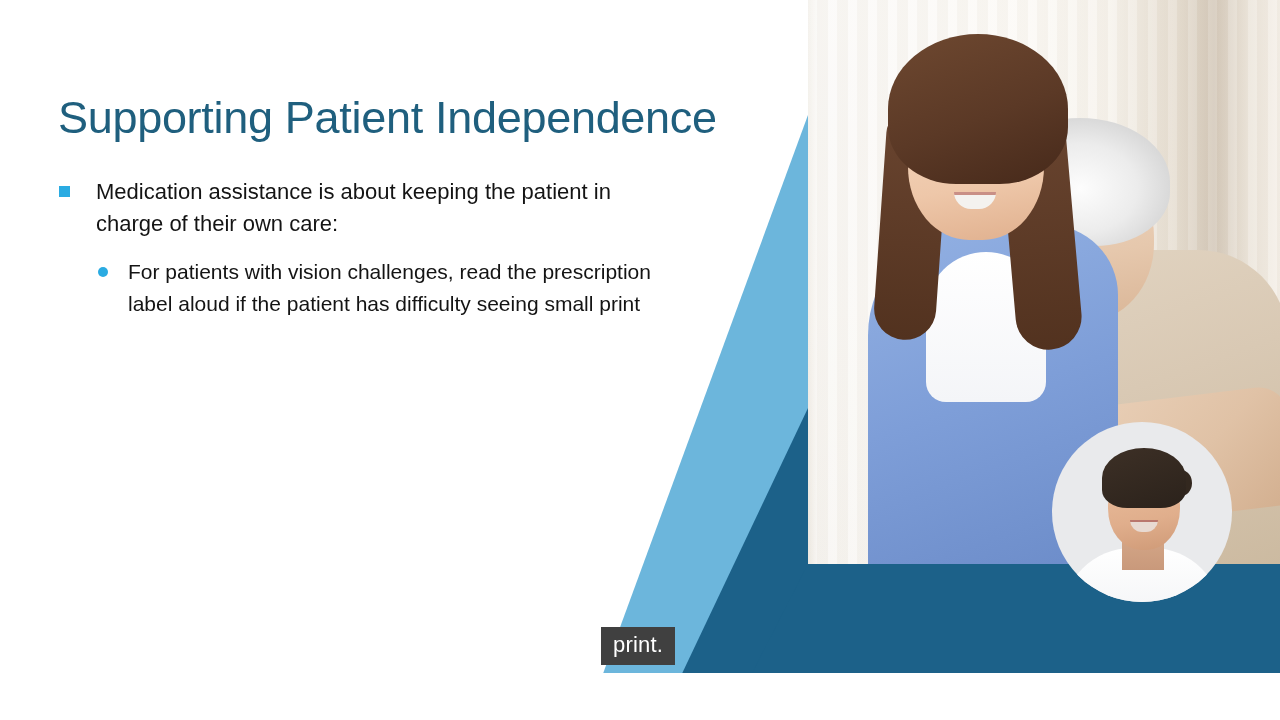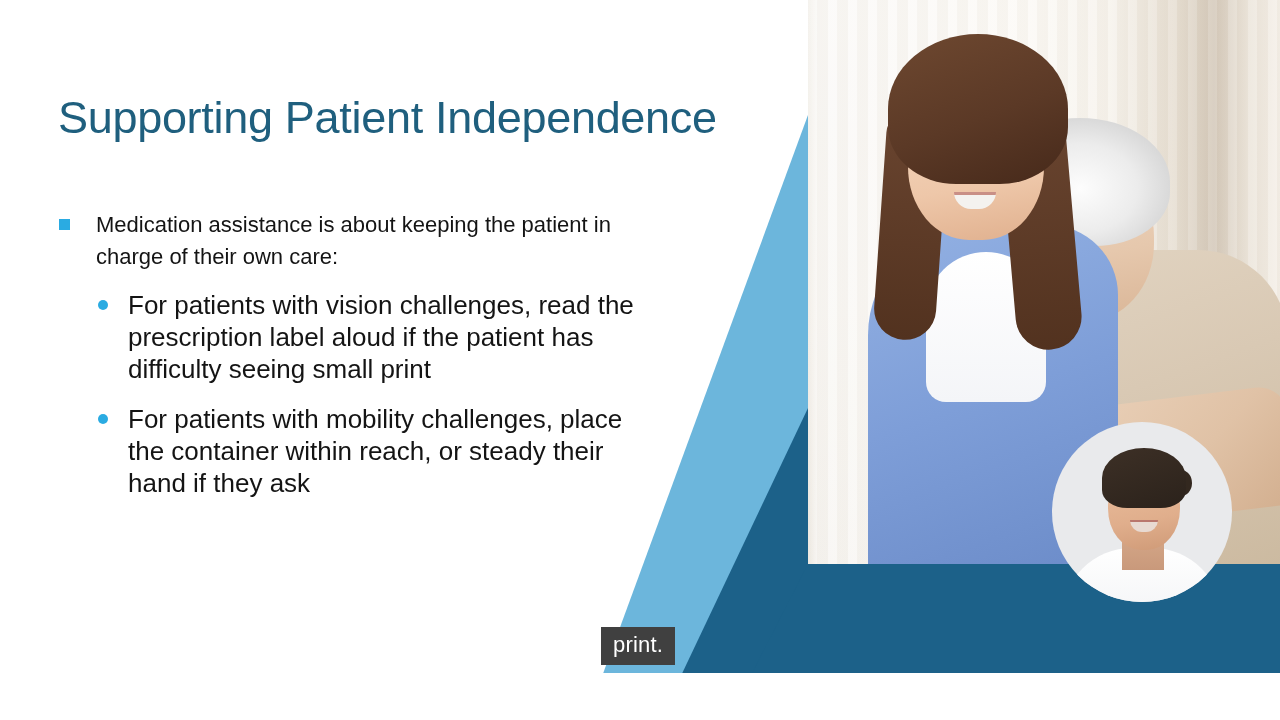--- a/index.html
+++ b/index.html
@@ -205,35 +205,34 @@
     top: 176px;
     width: 600px;
   }
   .bullet-l1 {
     position: relative;
     padding-left: 40px;
     font-size: 22px;
     line-height: 32px;
     color: #141414;
     margin-bottom: 16px;
-    margin-top: 33px;
   }
   .bullet-l1 .marker-sq {
     position: absolute;
     left: 3px;
     top: 10px;
     width: 11px;
     height: 11px;
     background: #2aabe2;
   }
   .sub-list { margin-top: 12px; }
   .bullet-l2 {
     position: relative;
     padding-left: 72px;
-    font-size: 26px;
+    font-size: 21px;
     line-height: 32px;
     color: #141414;
     margin-bottom: 18px;
   }
   .bullet-l2 .marker-dot {
     position: absolute;
     left: 42px;
     top: 11px;
     width: 10px;
     height: 10px;
@@ -347,24 +346,20 @@
     <div class="bullet-l1">
       <span class="marker-sq"></span>
       <span>Medication assistance is about keeping the patient in charge of their own care:</span>
     </div>
 
     <div class="sub-list">
       <div class="bullet-l2">
         <span class="marker-dot"></span>
         <span>For patients with vision challenges, read the prescription label aloud if the patient has difficulty seeing small print</span>
       </div>
-      <div class="bullet-l2">
-        <span class="marker-dot"></span>
-        <span>For patients with mobility challenges, place the container within reach, or steady their hand if they ask</span>
-      </div>
     </div>
 
   </div>
 
   <div class="caption">print.</div>
 
 
 </div>
 
 </body></html>

